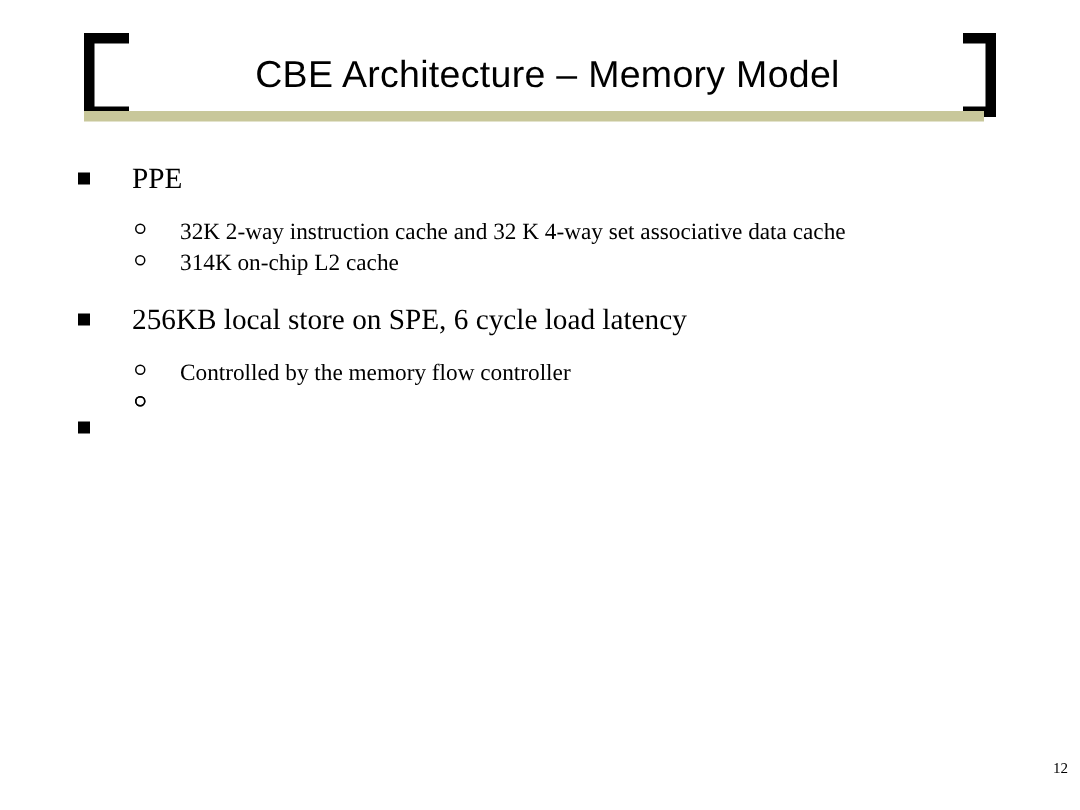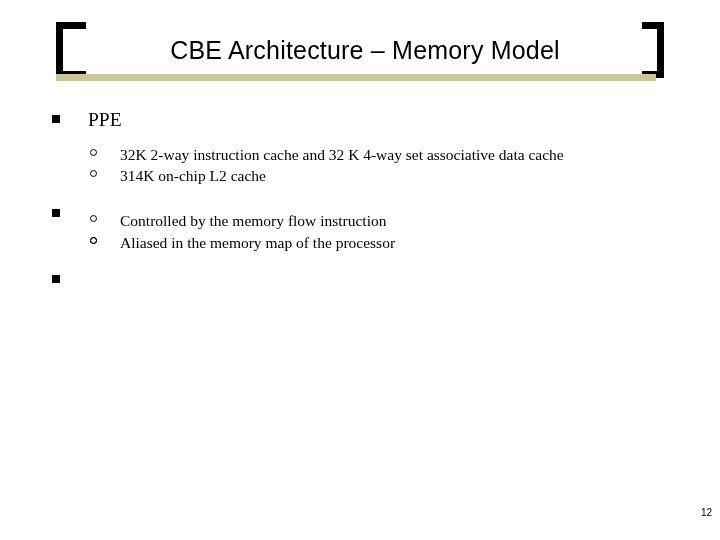--- a/index.html
+++ b/index.html
@@ -116,21 +116,21 @@
 
   .gap-sm { height: 9px; }
   .gap-md { height: 13px; }
 
   .page-number {
     position: absolute;
     right: 8px;
     bottom: 22px;
     font-size: 10px;
     color: #000000;
-    font-family: Liberation Sans, sans-serif;
+    font-family: Liberation Serif, serif;
   }
 </style>
 </head>
 <body>
 
 <div class="slide">
 
   <div class="bracket-left"></div>
   <div class="bracket-right"></div>
   <div class="title-band"></div>
@@ -150,32 +150,32 @@
     </div>
     <div class="lvl2">
       <span class="bullet"></span>
       <span>314K on-chip L2 cache</span>
     </div>
 
     <div class="gap-md"></div>
 
     <div class="lvl1">
       <span class="bullet"></span>
+      <span>256KB local store on SPE, 6 cycle load latency</span>
     </div>
     <div class="gap-sm"></div>
     <div class="lvl2">
       <span class="bullet"></span>
-      <span>Controlled by the memory flow instruction</span>
+      <span>Controlled by the memory flow controller</span>
     </div>
     <div class="lvl2">
       <span class="bullet"></span>
     </div>
     <div class="lvl2">
       <span class="bullet"></span>
-      <span>Aliased in the memory map of the processor</span>
     </div>
 
     <div class="gap-md"></div>
 
 
     <div class="lvl1">
       <span class="bullet"></span>
     </div>
 
 

